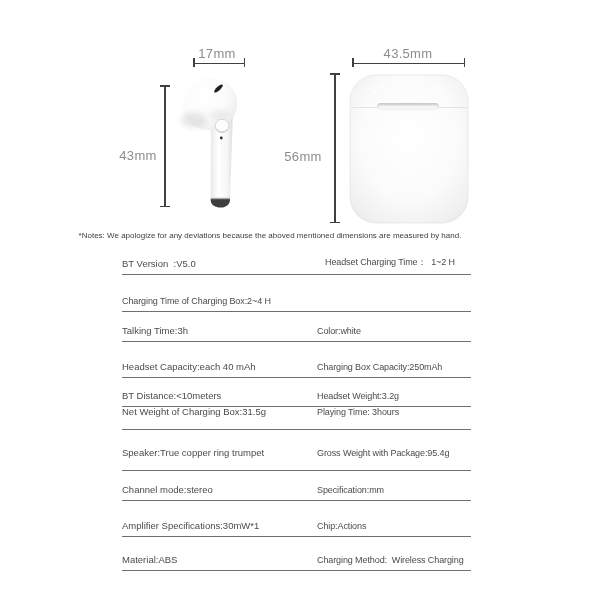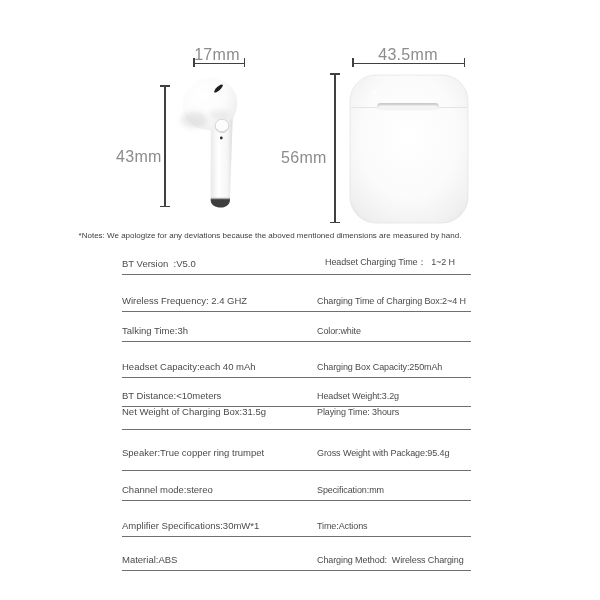--- a/index.html
+++ b/index.html
@@ -1,20 +1,20 @@
 <!DOCTYPE html>
 <html style="--dim-label: #8c8c8c; --measure: #404040; --note-text: #3d3d3d; --table-text: #4b4b4b; --table-line: #6f6f6f;"><head>
 <meta charset="utf-8">
 <style>
   html,body{margin:0;padding:0;background:#fff;}
   .canvas{position:relative;width:600px;height:600px;background:#ffffff;overflow:hidden;
           font-family:"Liberation Sans",sans-serif;}
 
   
-  .dim-label{position:absolute;color:var(--dim-label,#8c8c8c);font-size:16px;text-align:center;
+  .dim-label{position:absolute;color:var(--dim-label,#8c8c8c);font-size:13px;text-align:center;
              letter-spacing:.3px;}
   .mline-h{position:absolute;height:0;border-top:1.5px solid var(--measure,#404040);}
   .mtick-v{position:absolute;width:1.5px;height:9px;background:var(--measure,#404040);}
   .mline-v{position:absolute;width:1.5px;background:var(--measure,#404040);}
   .mcap-h{position:absolute;width:10px;height:1.5px;background:var(--measure,#404040);}
 
   
   .note{position:absolute;left:0;top:231px;width:540px;text-align:center;
         font-size:8px;color:var(--note-text,#3d3d3d);}
 
@@ -116,21 +116,20 @@
   </svg>
 
   <div class="note">*Notes: We apologize for any deviations because the aboved mentioned dimensions are measured by hand.</div>
 
   <div id="spec-table">
       <div class="spec-row" style="top: 244px; gap: 8px;">
         <div class="cell-left">BT Version  :V5.0</div>
         <div class="cell-right">Headset Charging Time：  1~2 H</div>
       </div>
       <div class="spec-row" style="top: 281px;">
-        <div class="cell-left">Wireless Frequency: 2.4 GHZ</div>
         <div class="cell-right">Charging Time of Charging Box:2~4 H</div>
       </div>
       <div class="spec-row" style="top: 311px;">
         <div class="cell-left">Talking Time:3h</div>
         <div class="cell-right">Color:white</div>
       </div>
       <div class="spec-row" style="top: 347px;">
         <div class="cell-left">Headset Capacity:each 40 mAh</div>
         <div class="cell-right">Charging Box Capacity:250mAh</div>
       </div>
@@ -145,21 +144,21 @@
       <div class="spec-row" style="top: 440px; align-items: center;">
         <div class="cell-left">Speaker:True copper ring trumpet</div>
         <div class="cell-right">Gross Weight with Package:95.4g</div>
       </div>
       <div class="spec-row" style="top: 470px;">
         <div class="cell-left">Channel mode:stereo</div>
         <div class="cell-right">Specification:mm</div>
       </div>
       <div class="spec-row" style="top: 506px;">
         <div class="cell-left">Amplifier Specifications:30mW*1</div>
-        <div class="cell-right">Time:Actions</div>
+        <div class="cell-right">Chip:Actions</div>
       </div>
       <div class="spec-row" style="top: 540px;">
         <div class="cell-left">Material:ABS</div>
         <div class="cell-right">Charging Method:  Wireless Charging</div>
       </div>
     </div>
 
 </div>
 
 </body></html>

